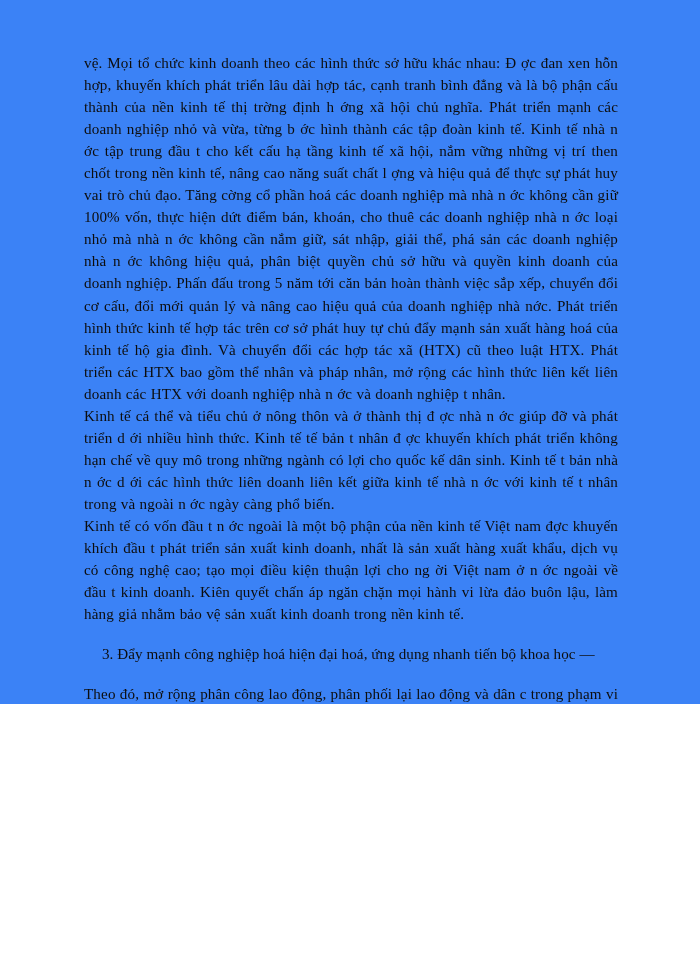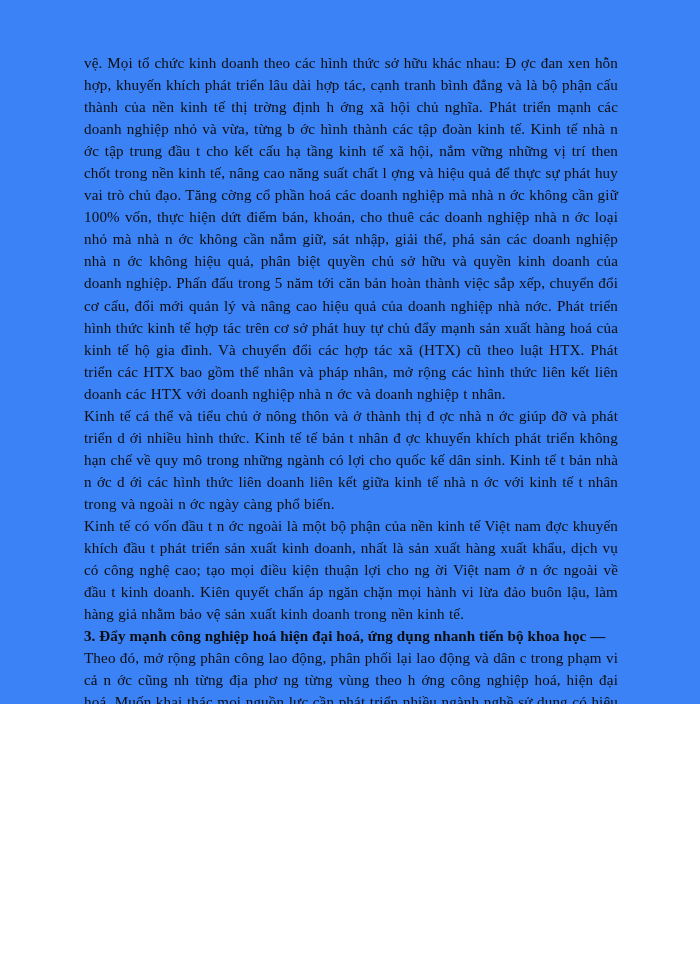--- a/index.html
+++ b/index.html
@@ -27,24 +27,24 @@
     margin: 0;
     font-size: 15.1px;
     line-height: 22.05px;
     text-align: justify;
     text-justify: inter-word;
     letter-spacing: 0.01em;
     word-spacing: 0.02em;
     -webkit-font-smoothing: none;
   }
   .heading {
-    margin: 0;
+    margin: 18px;
     font-size: 15.1px;
     line-height: 22.05px;
-    font-weight: bold;
+    font-weight: normal;
     text-align: left;
     letter-spacing: 0.005em;
   }
   .heading .cont {
     display: block;
     text-indent: 14px;
   }
   .footer {
     position: absolute;
     left: 0;

